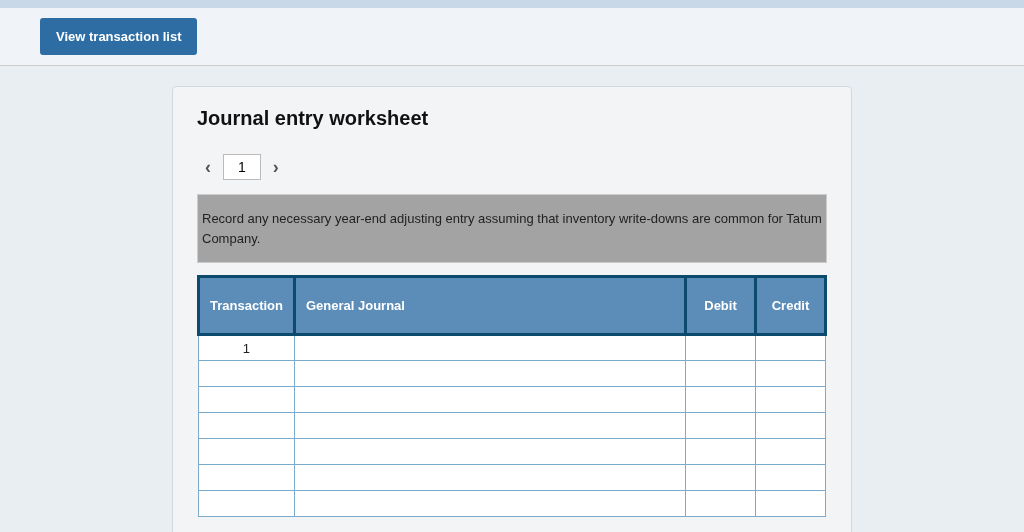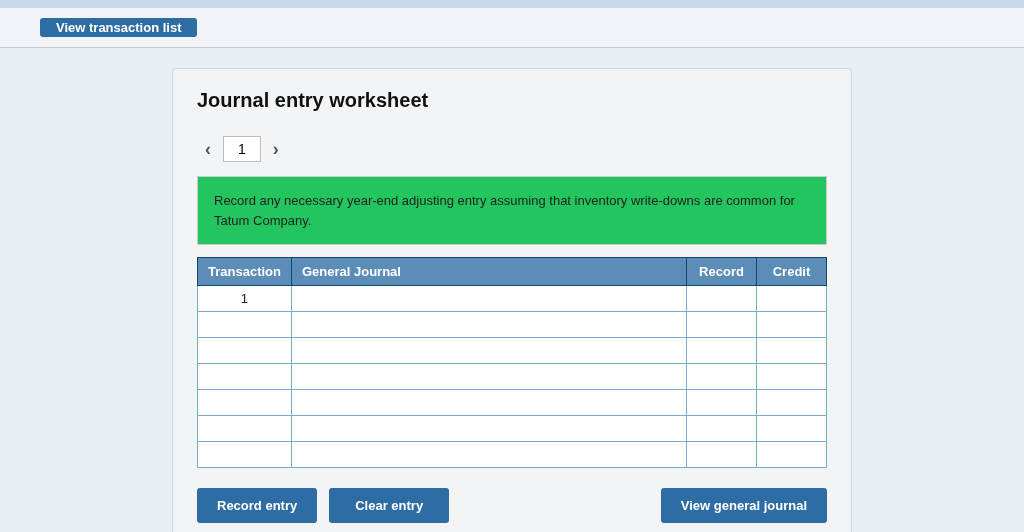--- a/index.html
+++ b/index.html
@@ -19,21 +19,21 @@
     .header-area {
       background: #f0f4f8;
       padding: 10px 40px;
       border-bottom: 1px solid #ccc;
     }
 
     .btn-view-transaction {
       background: #2e6da4;
       color: white;
       border: none;
-      padding: 2px 16px;
+      padding: 11px 16px;
       font-size: 13px;
       font-weight: bold;
       cursor: pointer;
       border-radius: 3px;
     }
 
     .main-content {
       padding: 20px 40px 20px 40px;
       background: #e8eef2;
       min-height: 460px;
@@ -75,23 +75,23 @@
       background: white;
       border: 1px solid #bbb;
       padding: 4px 14px;
       font-size: 14px;
       min-width: 36px;
       text-align: center;
       margin: 0 4px;
     }
 
     .instruction-box {
-      background: #22c55e;
+      background: #a3a3a3;
       border: 1px solid #ccc;
-      padding: 14px 16px;
+      padding: 14px 4px;
       margin-bottom: 12px;
       font-size: 13px;
       line-height: 1.5;
       color: #222;
     }
 
     .note-text {
       color: #c0392b;
       font-size: 12px;
       margin-bottom: 10px;
@@ -102,25 +102,25 @@
       border-collapse: collapse;
       margin-bottom: 20px;
     }
 
     .journal-table thead tr {
       background: #5b8db8;
       color: white;
     }
 
     .journal-table thead th {
-      padding: 6px 10px;
+      padding: 20px 10px;
       text-align: center;
       font-weight: bold;
       font-size: 13px;
-      border: 1px solid #0c4a6e;
+      border: 3px solid #0c4a6e;
     }
 
     .journal-table thead th.th-journal {
       text-align: left;
     }
 
     .journal-table tbody tr {
       background: white;
     }
 
@@ -220,21 +220,21 @@
     </div>
 
     <div class="instruction-box">Record any necessary year-end adjusting entry assuming that inventory write-downs are common for Tatum Company.</div>
 
 
     <table class="journal-table">
       <thead>
         <tr>
           <th class="th-transaction">Transaction</th>
           <th class="th-journal">General Journal</th>
-          <th class="th-debit">Record</th>
+          <th class="th-debit">Debit</th>
           <th class="th-credit">Credit</th>
         </tr>
       </thead>
       <tbody>
         <tr>
           <td class="td-transaction">1</td>
           <td class="td-journal"><input type="text" style=""></td>
           <td class="td-debit"><input type="text" style=""></td>
           <td class="td-credit"><input type="text" style=""></td>
         </tr>

